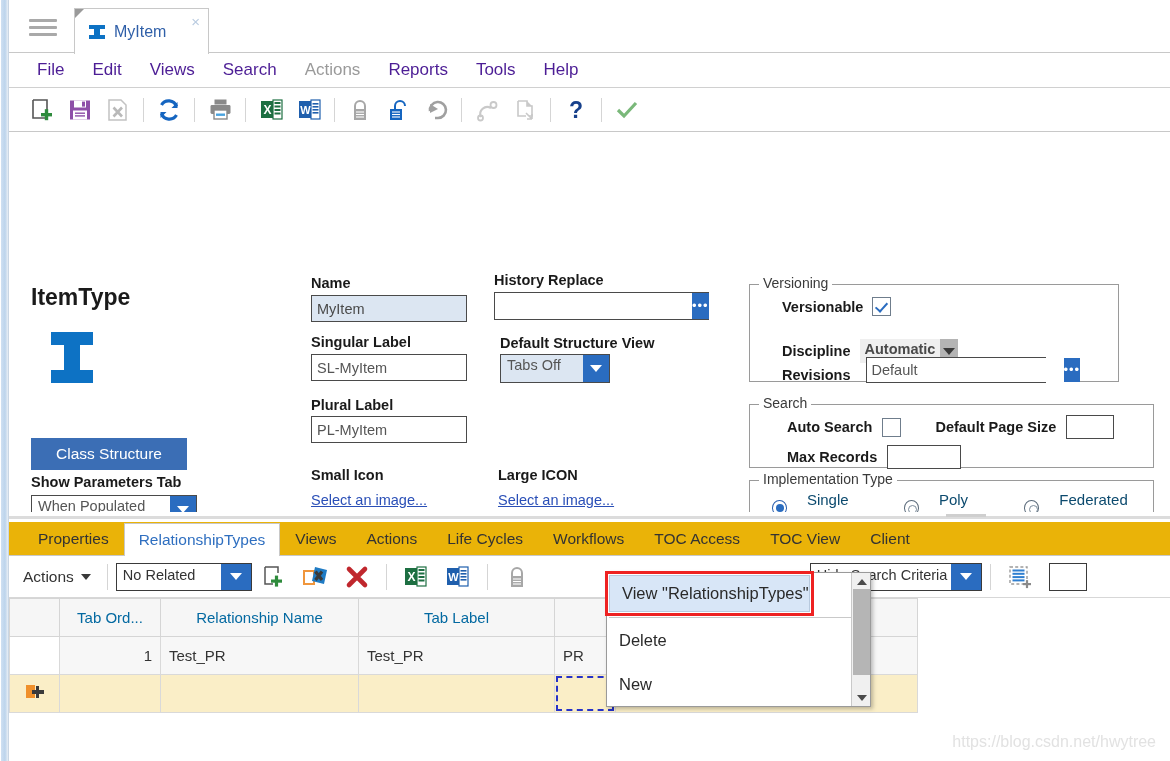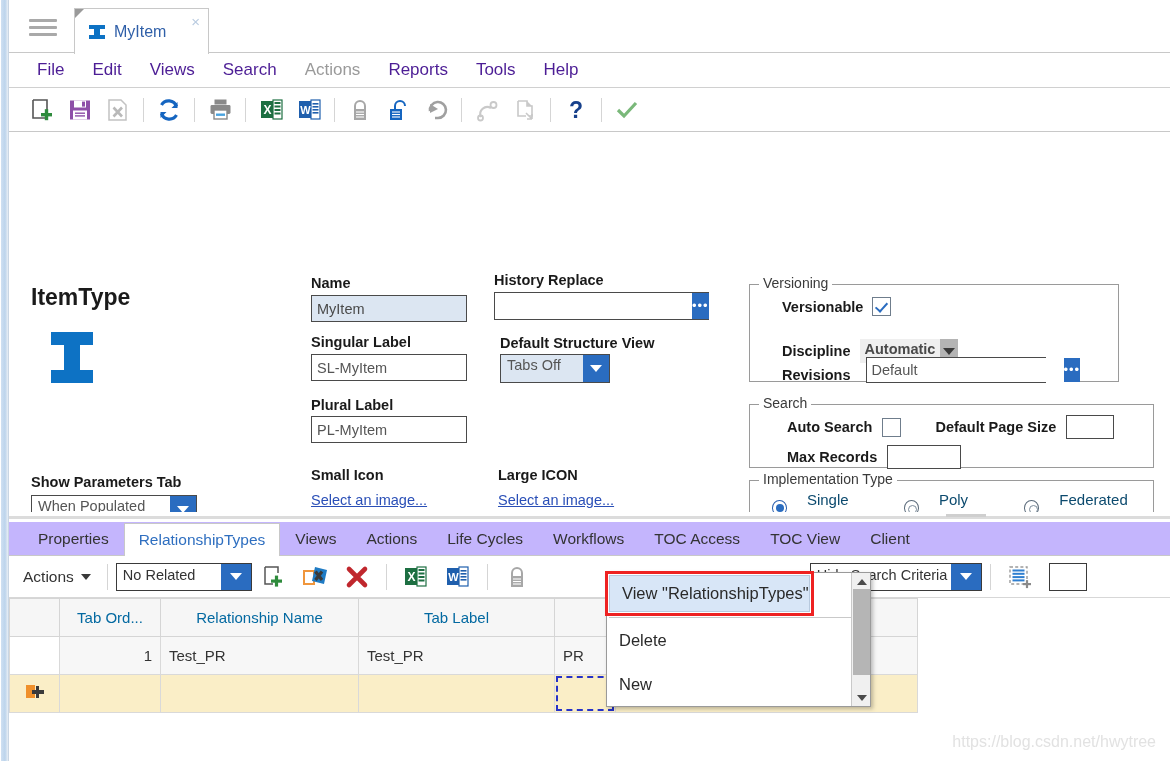--- a/index.html
+++ b/index.html
@@ -122,21 +122,21 @@
   .radio.on{ border-color:#2a5fae; }
   .radio.on:after{content:"";position:absolute;left:3px;top:3px;width:8px;height:8px;border-radius:50%;background:#2a6cc0;}
   .radio.off:after{content:"";position:absolute;left:3.5px;top:3.5px;width:7px;height:7px;border-radius:50%;border:1px solid #7a8a99;}
 
   
   #splitter{ position:relative; height:10px; background:#fff; }
   #splitter .bar{position:absolute;left:0;right:0;top:4px;height:3px;background:#dcdcdc;}
   #splitter .grip{position:absolute;left:937px;top:2px;width:40px;height:3px;background:#cfcfcf;}
 
   
-  #btabs{ position:relative; height:34px; border-bottom:1px solid #c8c8c8; background:#c4b5fd;}
+  #btabs{ position:relative; height:34px; border-bottom:1px solid #c8c8c8; background:#eab308;}
   #btabrow{ display:flex; align-items:flex-end; height:34px; padding-left:14px;}
   .btab{
     font-size:15.5px;color:#333;padding:6px 14px 7px 14px;height:34px;
     display:flex;align-items:center;cursor:pointer;white-space:nowrap;
     border:1px solid transparent;
   }
   .btab.active{
     color:#2f6fc0;border:1px solid #c8c8c8;border-bottom:1px solid #fff;
     background:#fff;margin-bottom:-1px;
   }
@@ -394,20 +394,21 @@
     <div class="lbl" style="left:22px;top:152px;font-size:23px;">ItemType</div>
 
     <div style="position:absolute;left:38px;top:198px;">
       <svg width="50" height="55" viewBox="0 0 50 55">
         <rect x="4" y="2" width="42" height="13" fill="#0d72c4"></rect>
         <rect x="17" y="2" width="16" height="51" fill="#0d72c4"></rect>
         <rect x="4" y="40" width="42" height="13" fill="#0d72c4"></rect>
       </svg>
     </div>
 
+    <div id="classStructBtn">Class Structure</div>
 
     <div class="lbl" style="left:22px;top:342px;">Show Parameters Tab</div>
     <div class="sel" style="left:22px;top:363px;width:166px;height:29px;background:#fff;">
       <div class="val">When Populated</div>
       <div class="arw">
           <span class="caret-d"></span>
         </div>
     </div>
 
     <div class="lbl" style="left:302px;top:143px;">Name</div>

